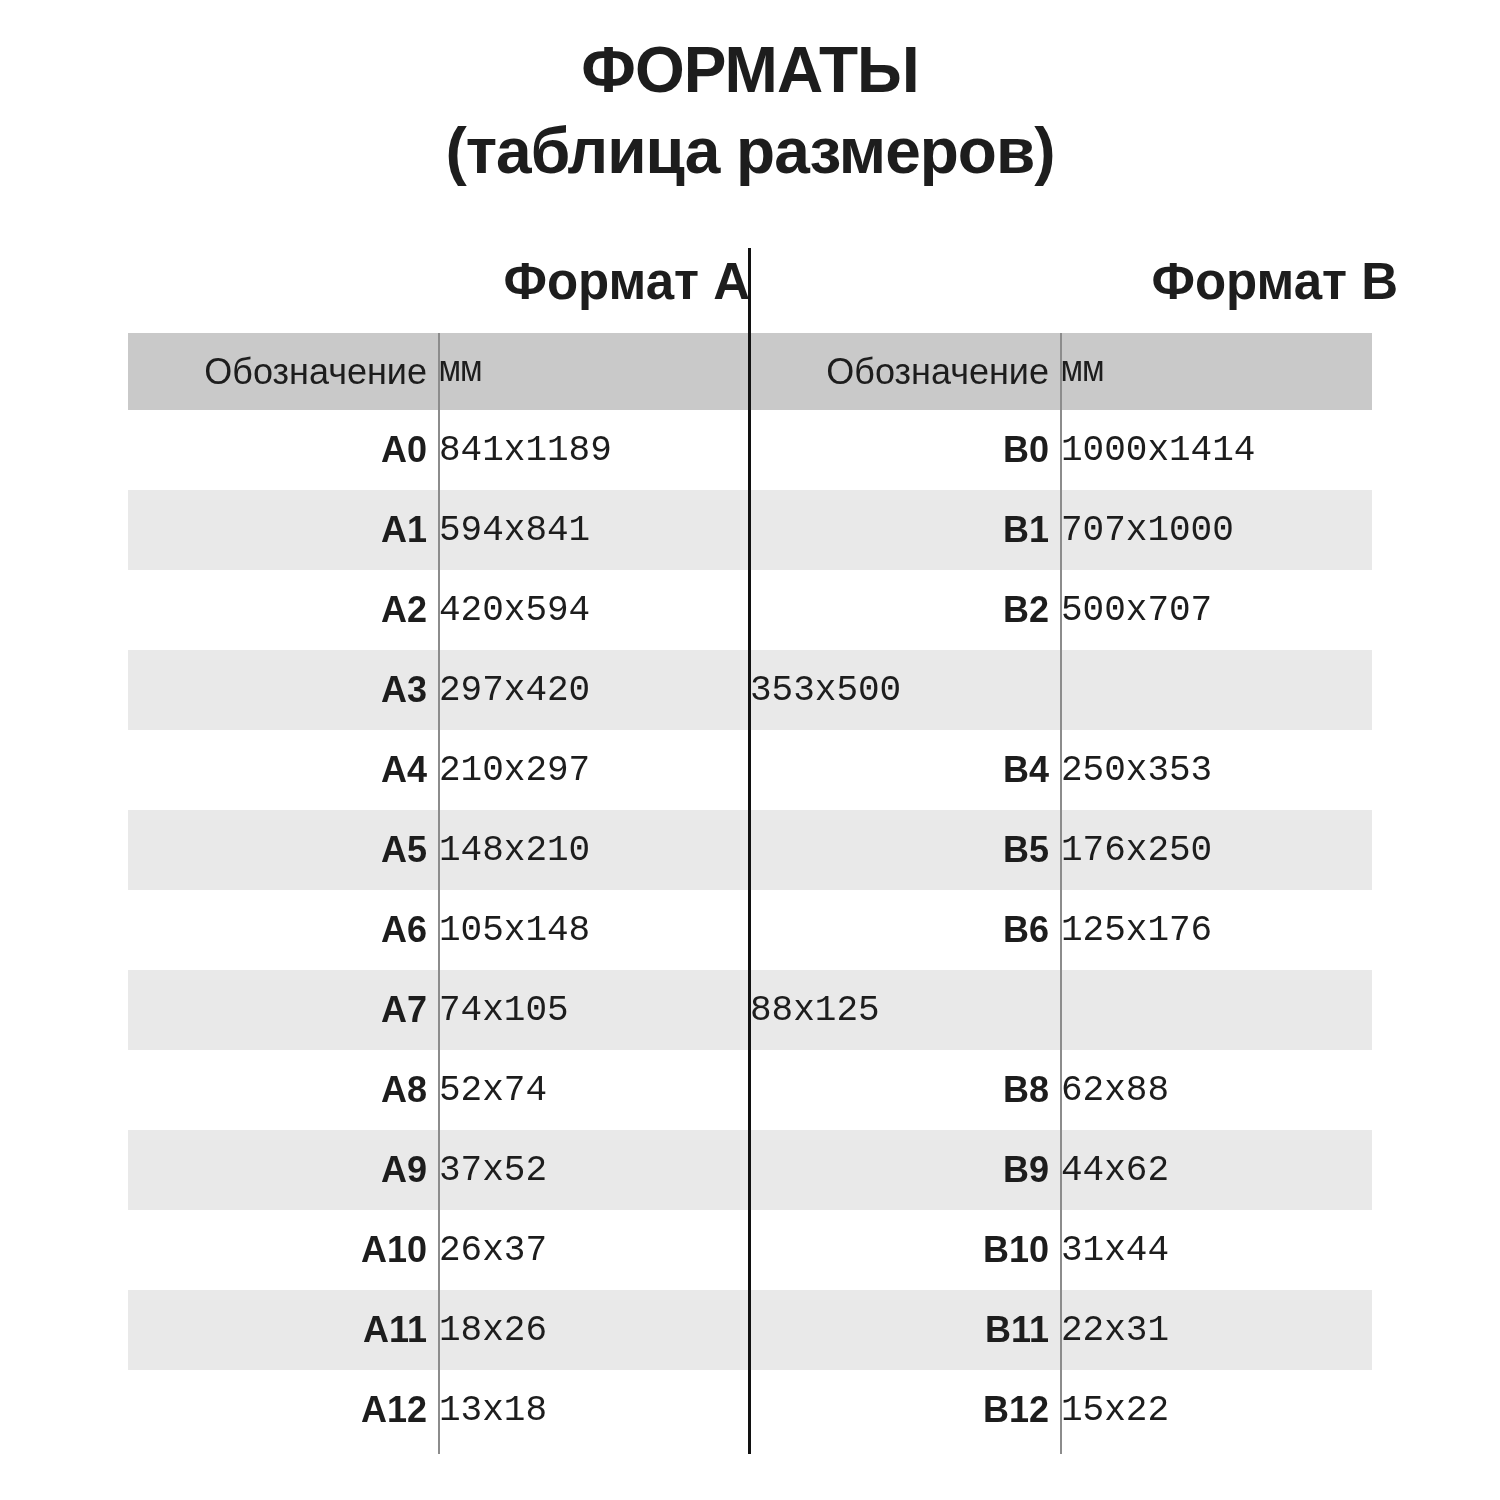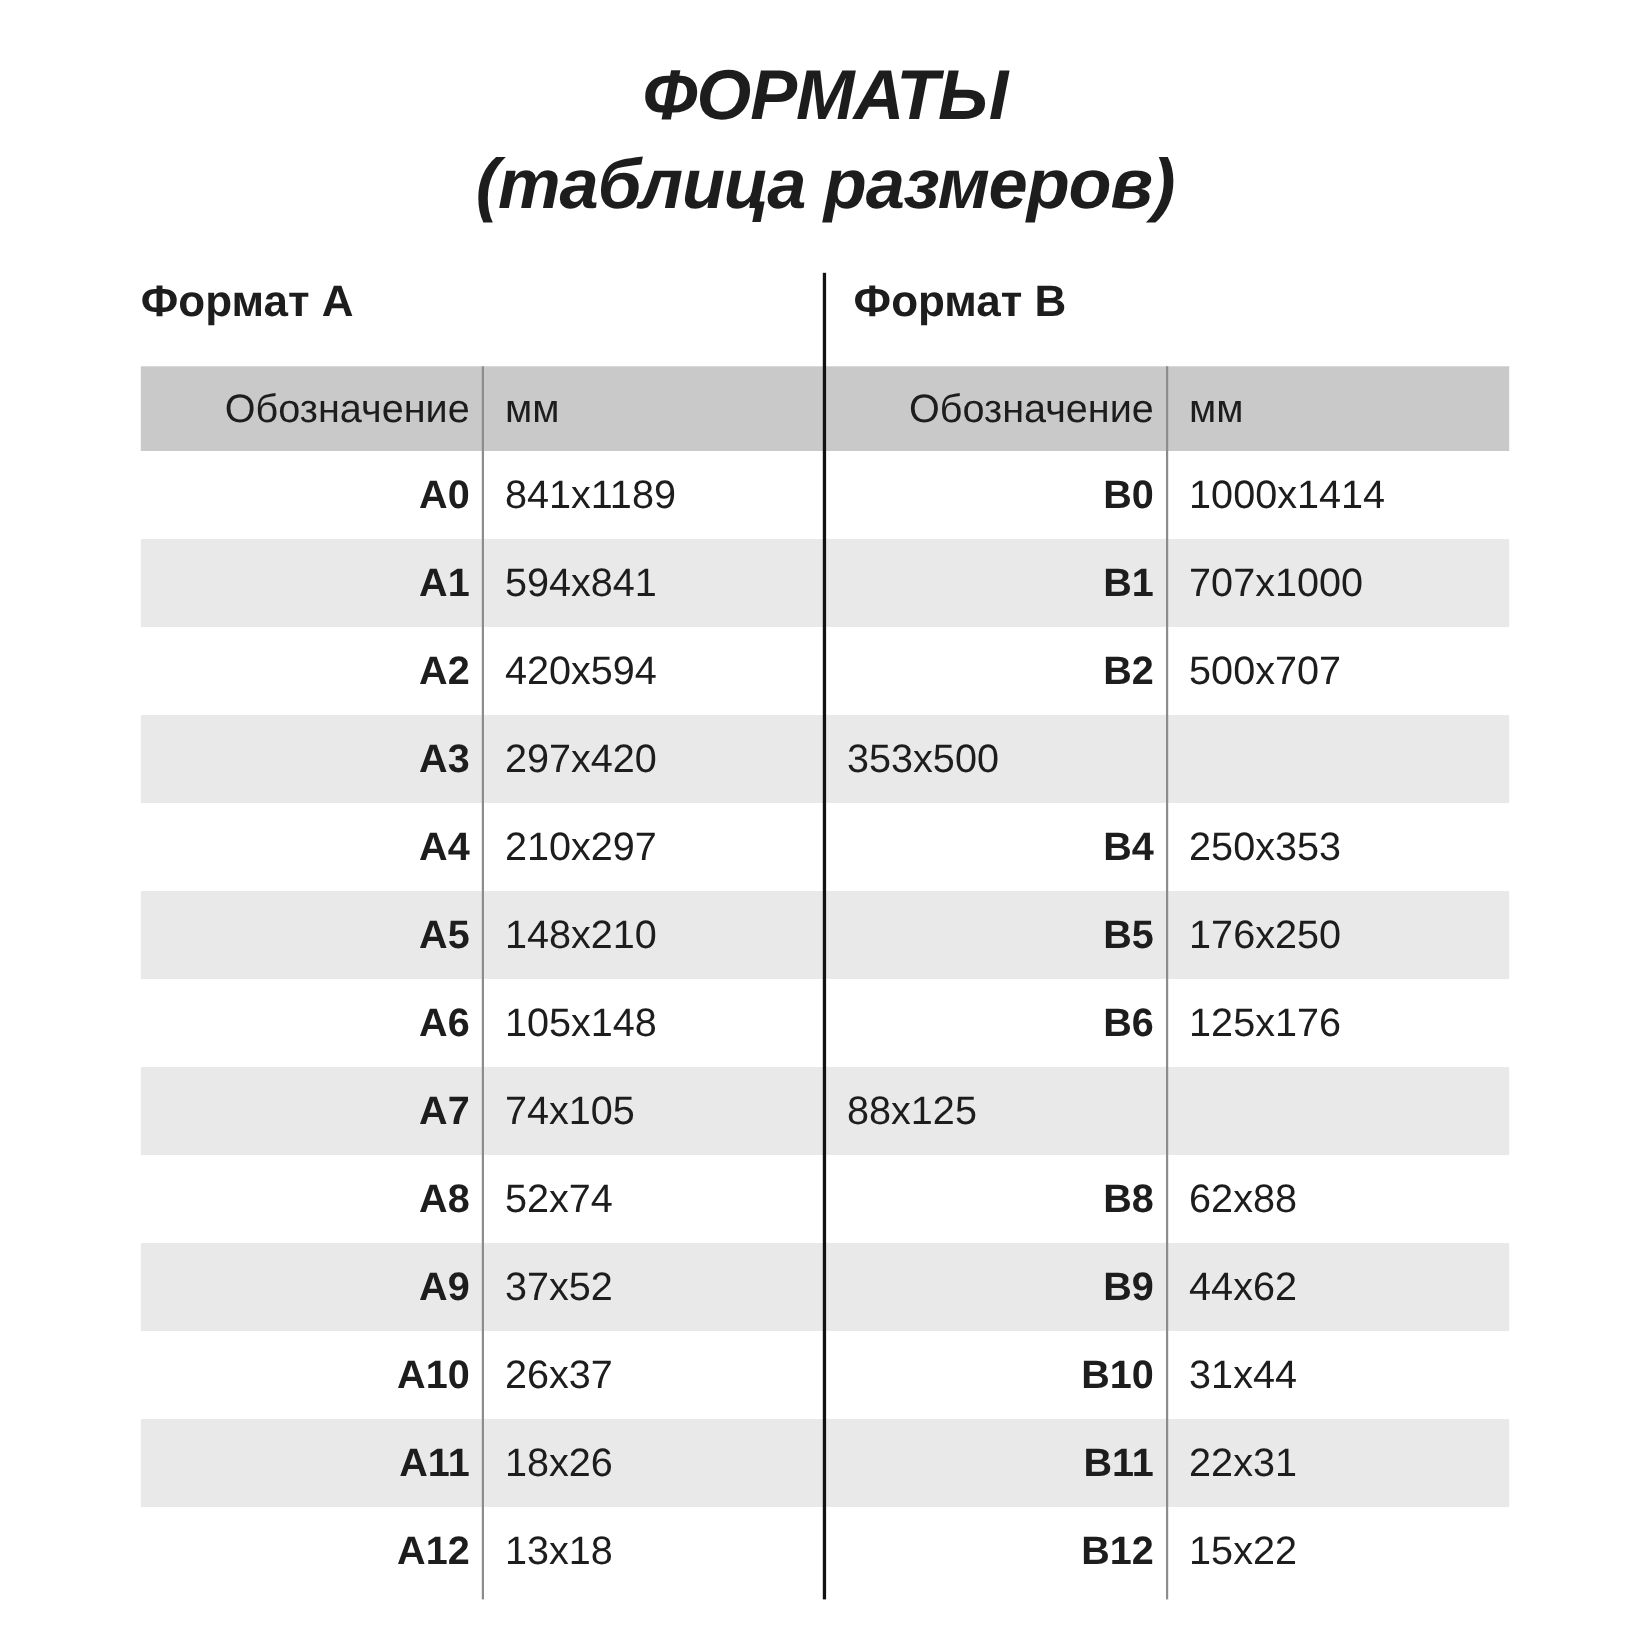--- a/index.html
+++ b/index.html
@@ -14,37 +14,36 @@
   body {
     width: 1500px;
     height: 1500px;
     position: relative;
     font-family: "Liberation Sans", sans-serif;
     color: var(--text);
     overflow: hidden;
   }
   .title-block {
     position: absolute;
-    top: 46px;
+    top: 30px;
     left: 0;
     width: 1500px;
     text-align: center;
     font-weight: bold;
     font-size: 64px;
     line-height: 81px;
     letter-spacing: -1px;
-    font-style: italic;
   }
   .col-heading {
     position: absolute;
     top: 252px;
     width: 622px;
-    text-align: left;
+    text-align: right;
     font-weight: bold;
-    font-size: 40px;
+    font-size: 51px;
   }
   .col-heading.a { left: 128px; }
   .col-heading.b { left: 776px; }
   .size-table {
     position: absolute;
     left: 128px;
     top: 333px;
     width: 1244px;
   }
   .row {
@@ -64,21 +63,21 @@
     overflow: hidden;
     white-space: nowrap;
   }
   .label-cell {
     justify-content: flex-end;
     padding-right: 12px;
     font-weight: bold;
   }
   .value-cell {
     justify-content: flex-start;
-    padding-left: 20px;
+    font-family: Liberation Mono, monospace;
   }
   .header-cell { font-weight: normal; }
   .thin-line {
     position: absolute;
     top: 333px;
     width: 2px;
     height: 1121px;
     background: var(--divider-thin);
   }
   .thin-line.a { left: 438px; }

